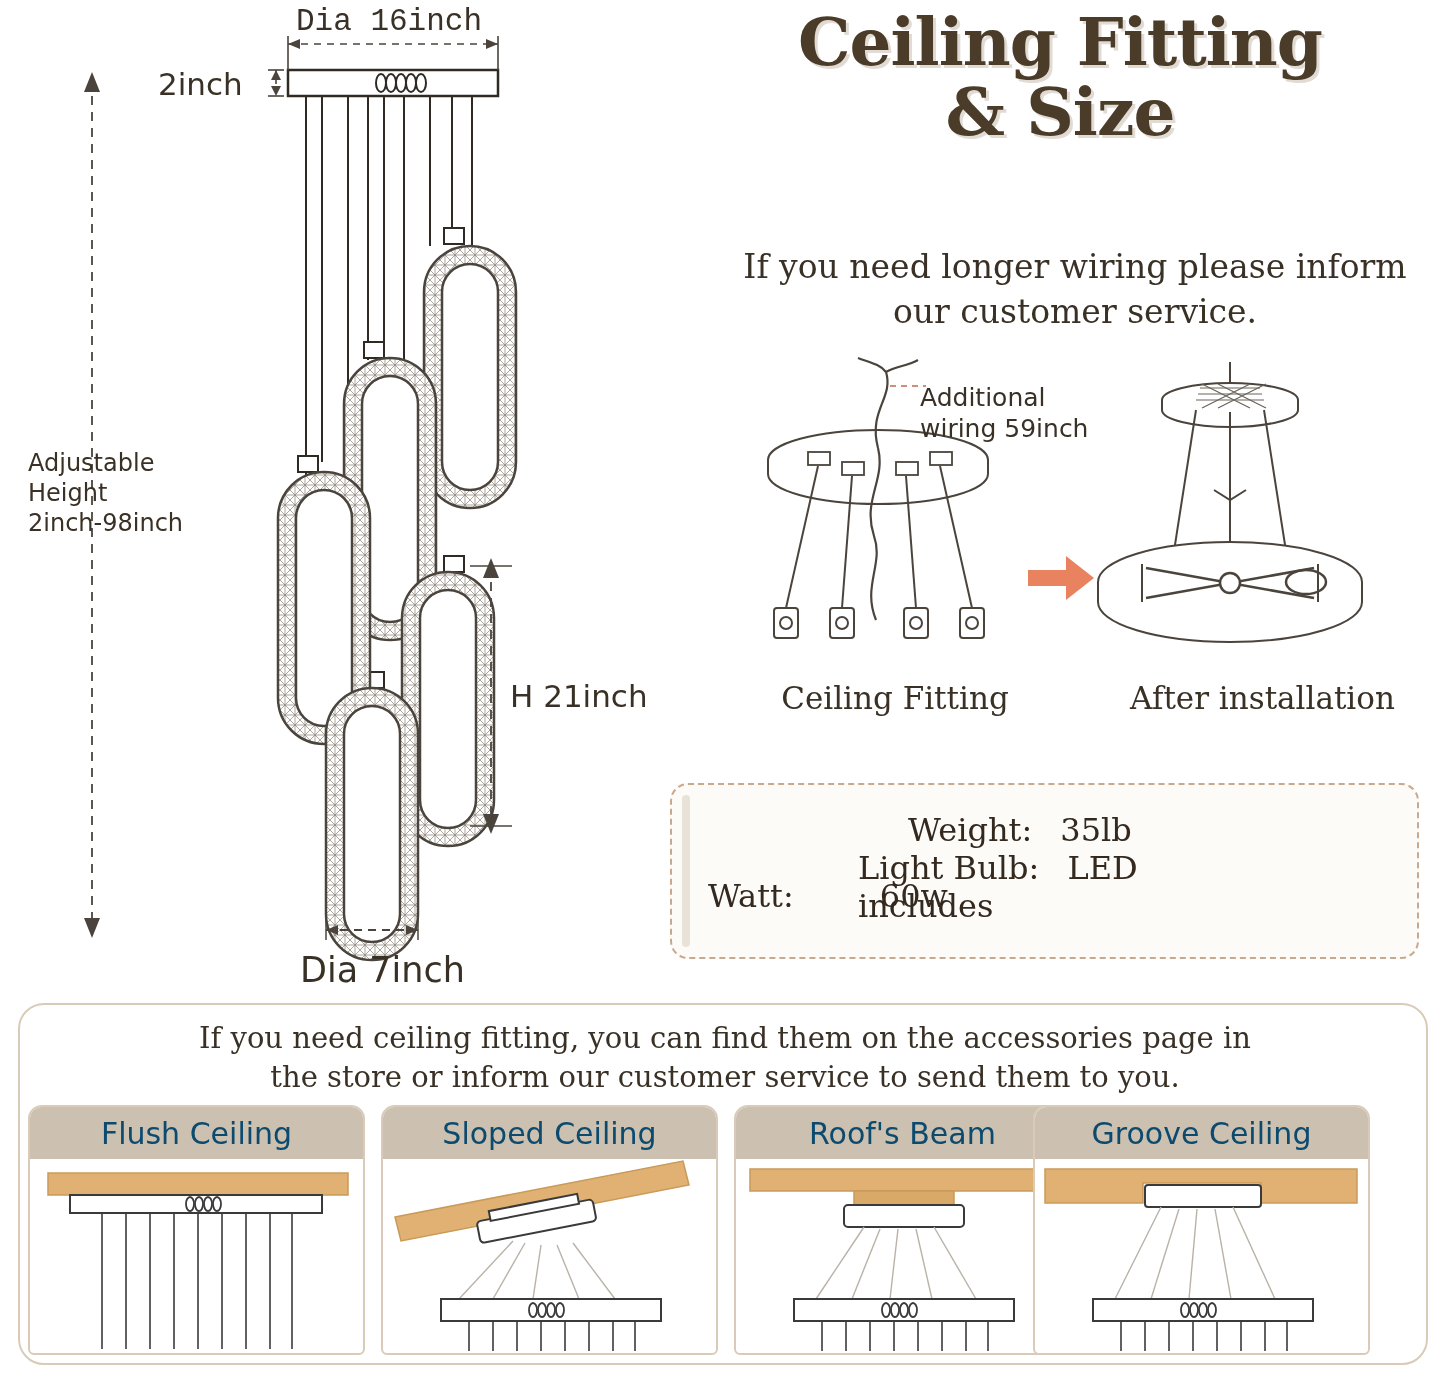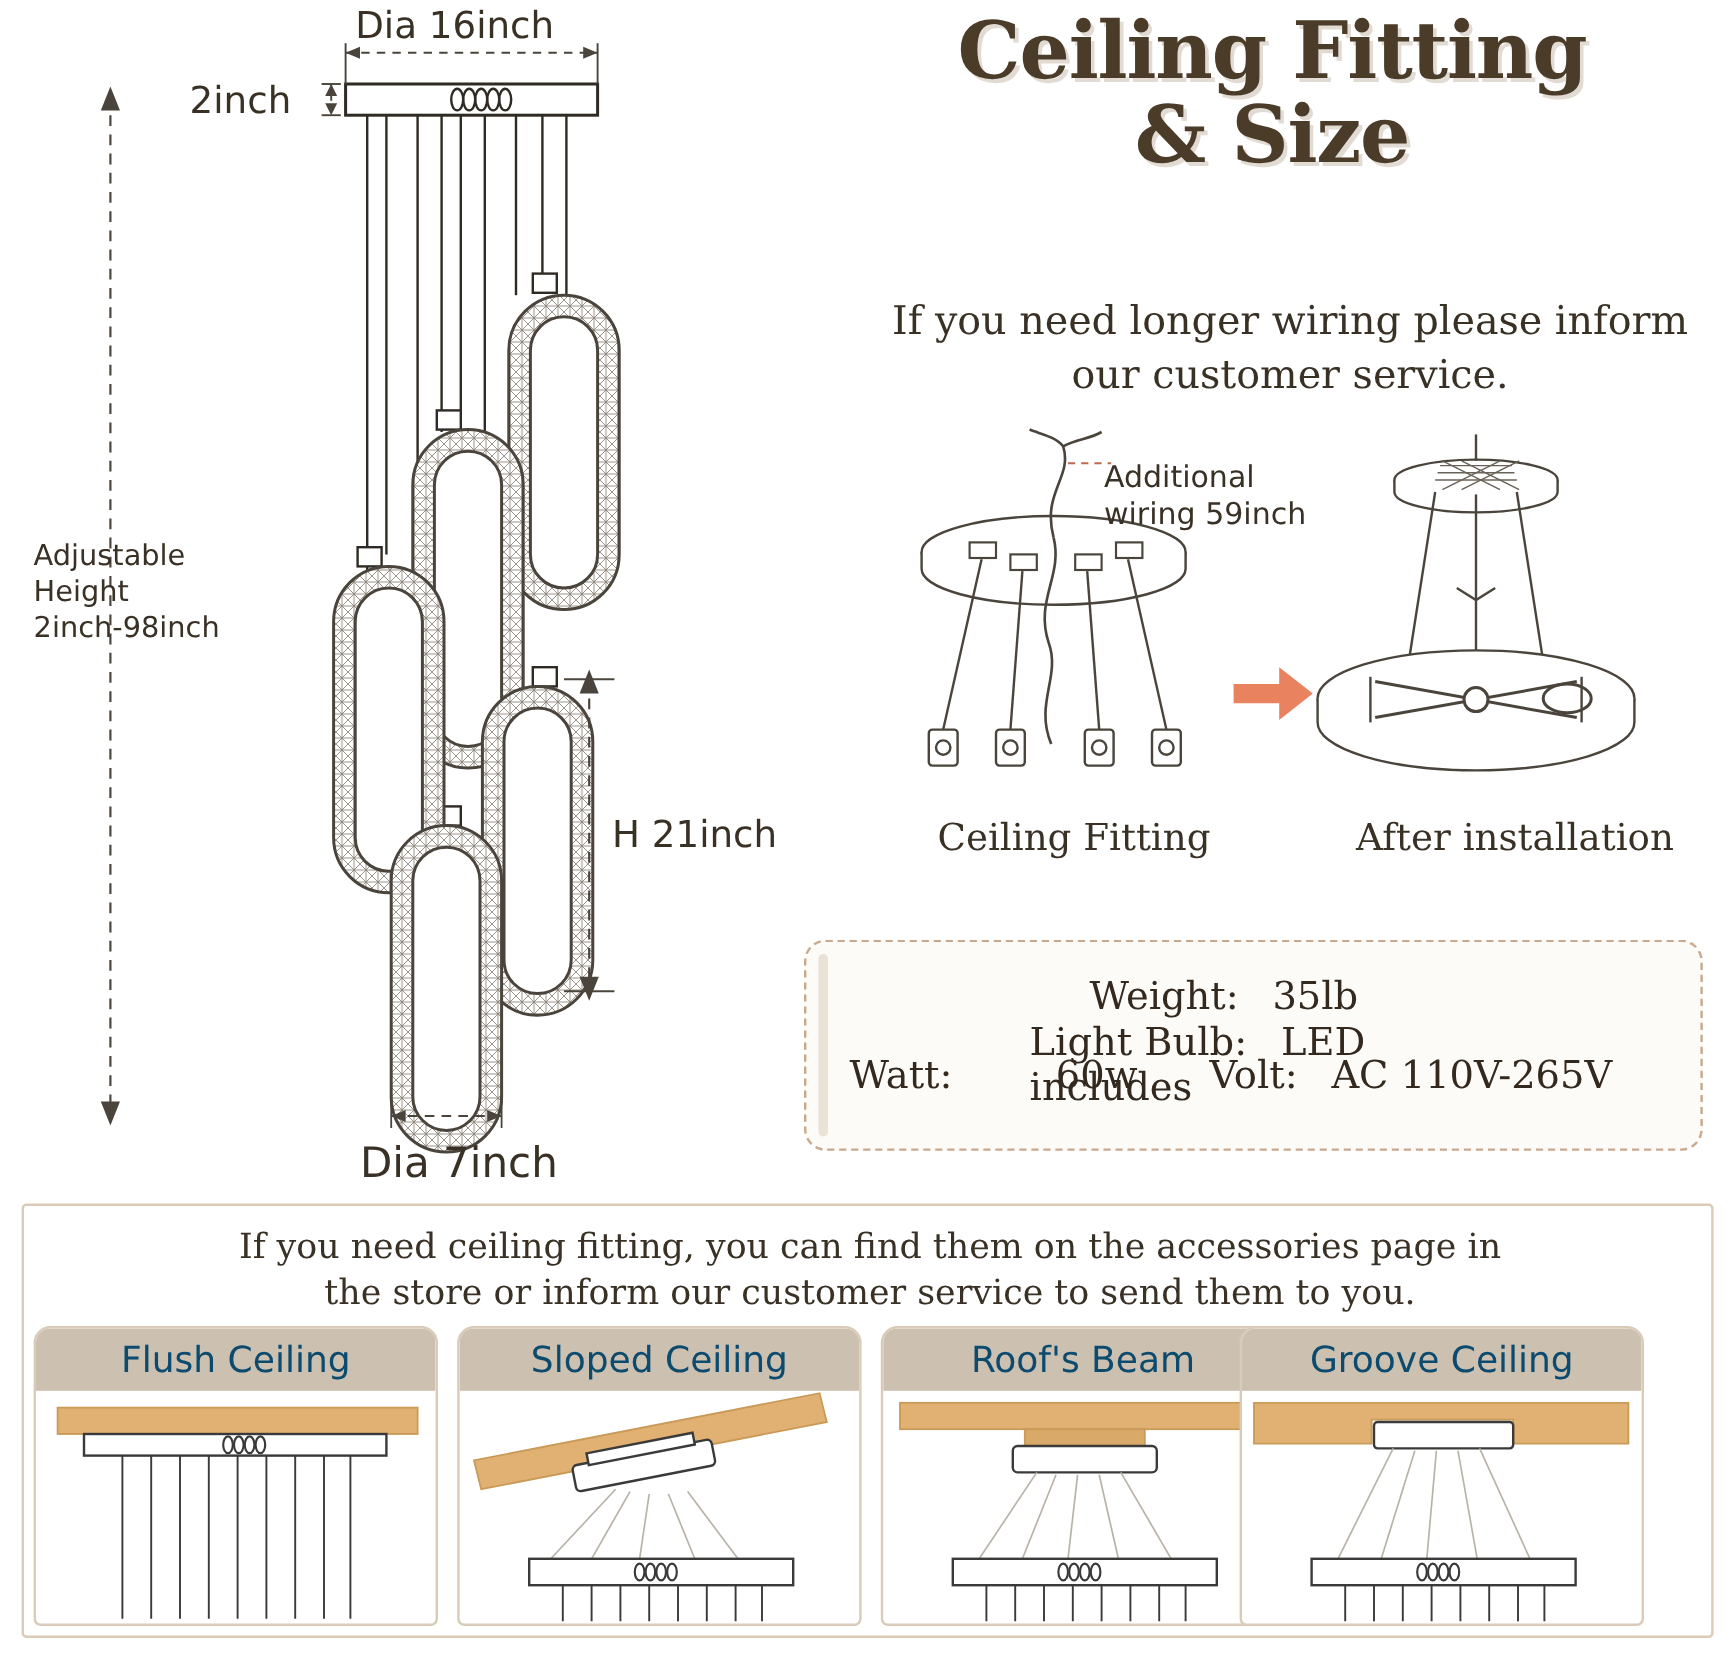--- a/index.html
+++ b/index.html
@@ -21,21 +21,21 @@
     position: absolute;
     left: 0; top: 0;
     width: 690px; height: 1000px;
   }
   .dim-label {
     position: absolute;
     font-family: "DejaVu Sans", "Liberation Sans", sans-serif;
     color: #3a3126;
     white-space: nowrap;
   }
-  #label-dia16 { left: 296px; top: 4px; font-size: 31px; }
+  #label-dia16 { left: 296px; top: 4px; font-size: 31px; font-family: Liberation Mono, monospace; }
   #label-2inch { left: 158px; top: 66px; font-size: 31px; }
   #label-adjustable {
     left: 28px; top: 448px; font-size: 24px; line-height: 1.25;
     text-align: left;
   }
   #label-h21 { left: 510px; top: 678px; font-size: 31px; }
   #label-dia7 { left: 300px; top: 950px; font-size: 35px; }
 
   
   #right-col {
@@ -118,21 +118,21 @@
   .spec-cell-a { width: 300px; }
   .spec-cell-b { width: 400px; }
   .spec-val { margin-left: 18px; }
 
   
   #bottom-panel {
     position: absolute;
     left: 18px; top: 1003px;
     width: 1410px; height: 362px;
     border: 2px solid #d9cbb8;
-    border-radius: 4px;
+    border-radius: 26px;
     background: #ffffff;
     box-sizing: border-box;
   }
   #bottom-note {
     position: absolute;
     left: 40px; top: 14px;
     width: 1330px;
     text-align: center;
     font-size: 29px;
     line-height: 1.33;
@@ -369,24 +369,20 @@
     <div class="spec-cell-b">
       <span>Light Bulb:</span>
       <span class="spec-val">LED includes</span>
     </div>
   </div>
   <div class="spec-row" id="spec-row-2">
     <div class="spec-cell-a">
       <span>Watt:</span>
       <span class="spec-val" style="margin-left:76px">60w</span>
     </div>
-    <div class="spec-cell-b">
-      <span>Volt:</span>
-      <span class="spec-val">AC 110V-265V</span>
-    </div>
   </div>
 </div>
 
 <div id="bottom-panel">
   <div id="bottom-note">
     <div>If you need ceiling fitting, you can find them on the accessories page in</div>
     <div>the store or inform our customer service to send them to you.</div>
   </div>
 
   <div class="ceiling-card" id="card-0">

